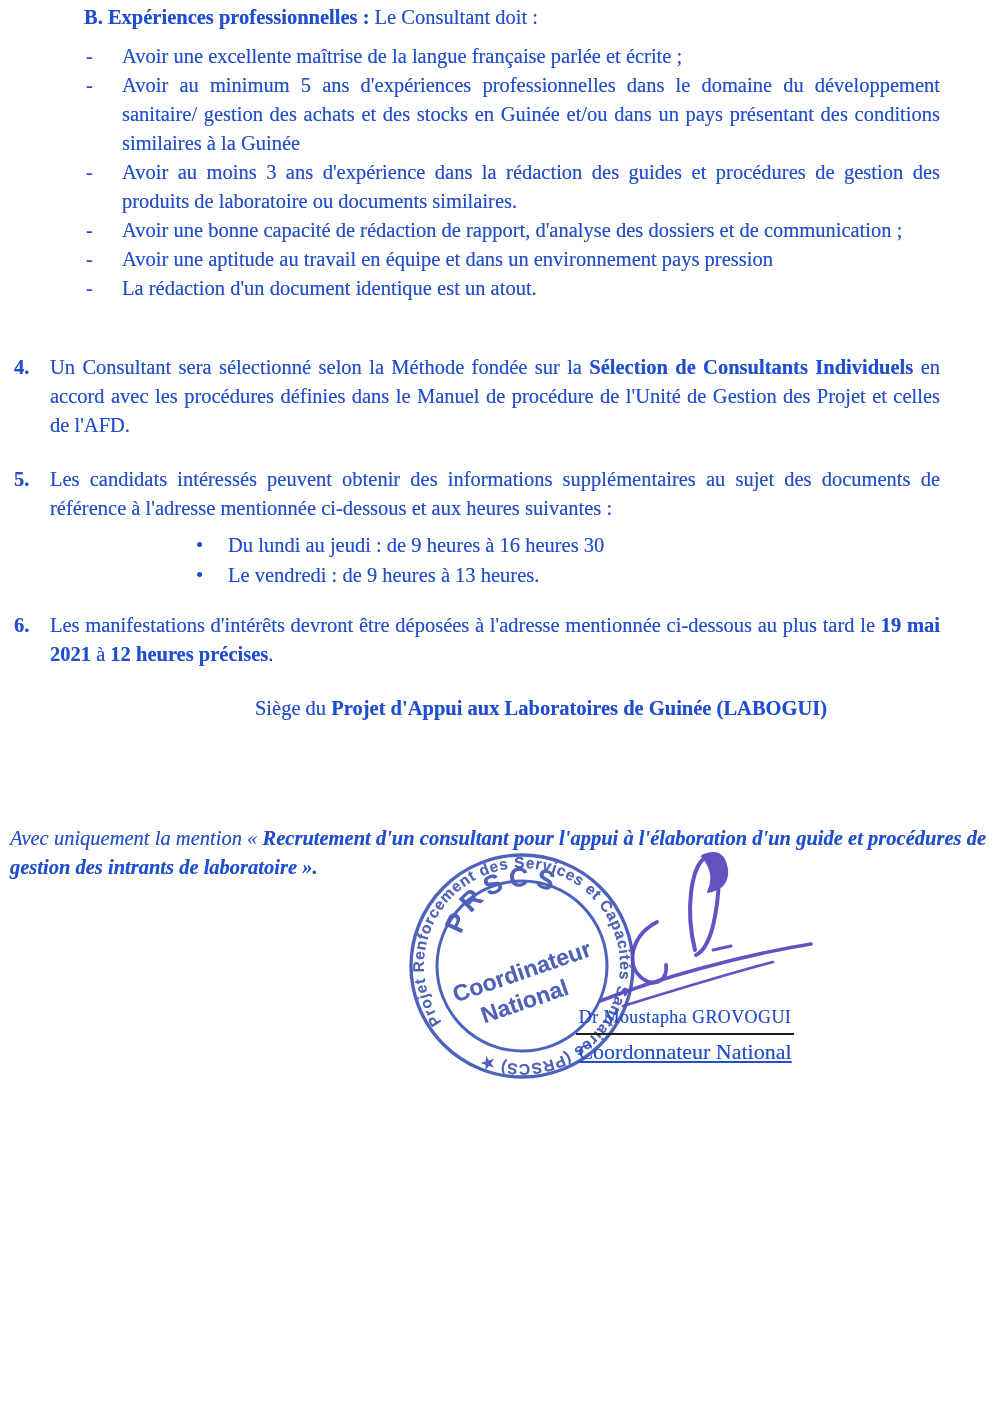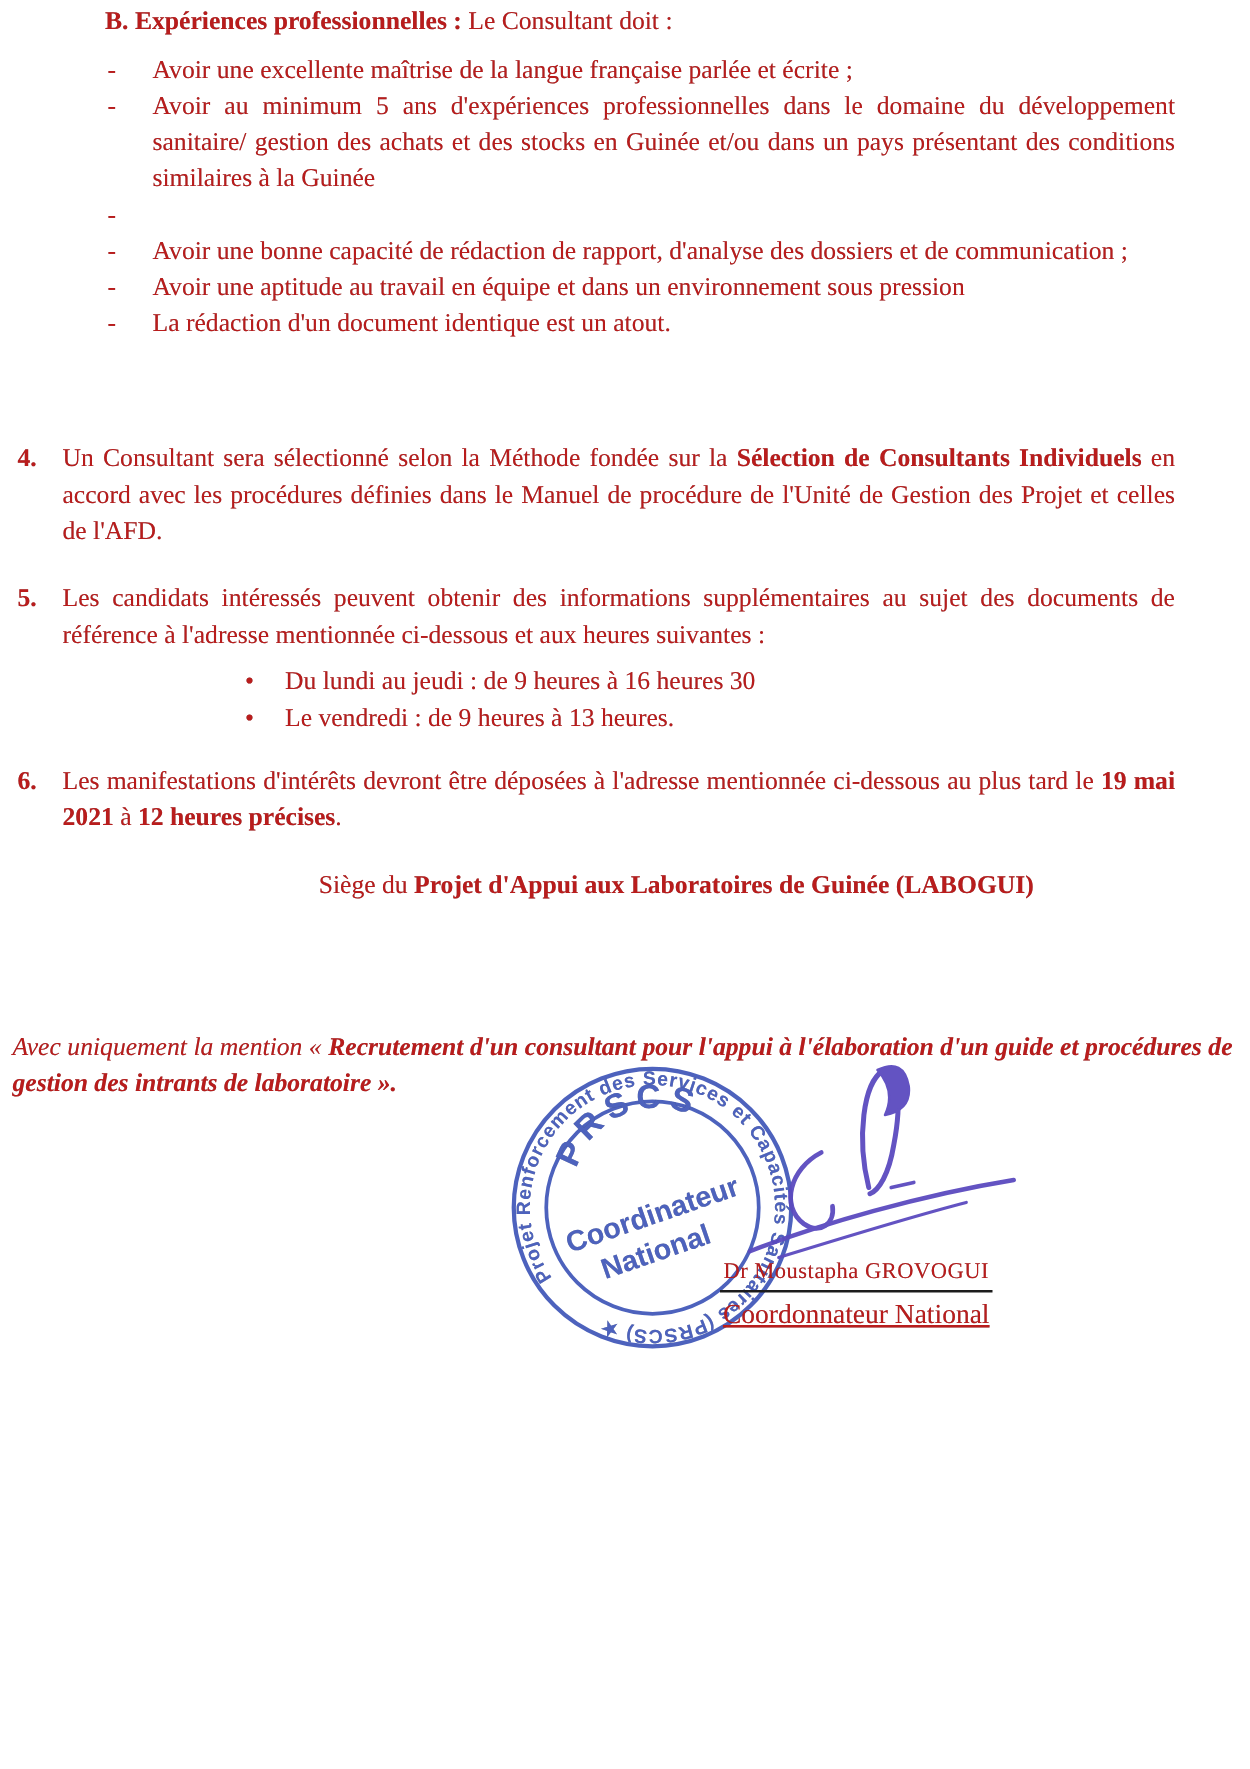--- a/index.html
+++ b/index.html
@@ -5,21 +5,21 @@
   html,body { margin:0; padding:0; background:#e8e8e8; }
   .doc {
     position: relative;
     width: 1000px;
     height: 1415px;
     margin: 0 auto;
     background: #ffffff;
     font-family: "Liberation Serif", serif;
     font-size: 20.5px;
     line-height: 29px;
-    color: #b91c1c;
+    color: #1d4ed8;
     overflow: hidden;
     text-shadow: 0 0 0.5px rgba(40,40,40,0.45);
   }
   .abs { position: absolute; }
   b, .b { font-weight: bold; }
   .heading { left: 84px; top: 3px; width: 860px; }
   .req-block { left: 0; top: 42px; width: 1000px; }
   .req-row { display: flex; }
   .req-marker { margin-left: 86px; width: 36px; flex: none; }
   .req-text { width: 818px; text-align: justify; }
@@ -62,28 +62,29 @@
     <div class="req-row">
       <span class="req-marker">-</span>
       <span class="req-text">Avoir une excellente maîtrise de la langue française parlée et écrite ;</span>
     </div>
     <div class="req-row">
       <span class="req-marker">-</span>
       <span class="req-text">Avoir au minimum 5 ans d'expériences professionnelles dans le domaine du développement sanitaire/ gestion des achats et des stocks en Guinée et/ou dans un pays présentant des conditions similaires à la Guinée</span>
     </div>
     <div class="req-row">
       <span class="req-marker">-</span>
+      <span class="req-text">Avoir au moins 3 ans d'expérience dans la rédaction des guides et procédures de gestion des produits de laboratoire ou documents similaires.</span>
     </div>
     <div class="req-row">
       <span class="req-marker">-</span>
       <span class="req-text">Avoir une bonne capacité de rédaction de rapport, d'analyse des dossiers et de communication ;</span>
     </div>
     <div class="req-row">
       <span class="req-marker">-</span>
-      <span class="req-text">Avoir une aptitude au travail en équipe et dans un environnement sous pression</span>
+      <span class="req-text">Avoir une aptitude au travail en équipe et dans un environnement pays pression</span>
     </div>
     <div class="req-row">
       <span class="req-marker">-</span>
       <span class="req-text">La rédaction d'un document identique est un atout.</span>
     </div>
   </div>
 
   <div class="abs num-item item4">
     <span class="num-label">4.</span>
     <span class="num-text"><span>Un Consultant sera sélectionné selon la Méthode fondée sur la </span><b>Sélection de Consultants Individuels</b><span> en accord avec les procédures définies dans le Manuel de procédure de l'Unité de Gestion des Projet et celles de l'AFD.</span></span>

